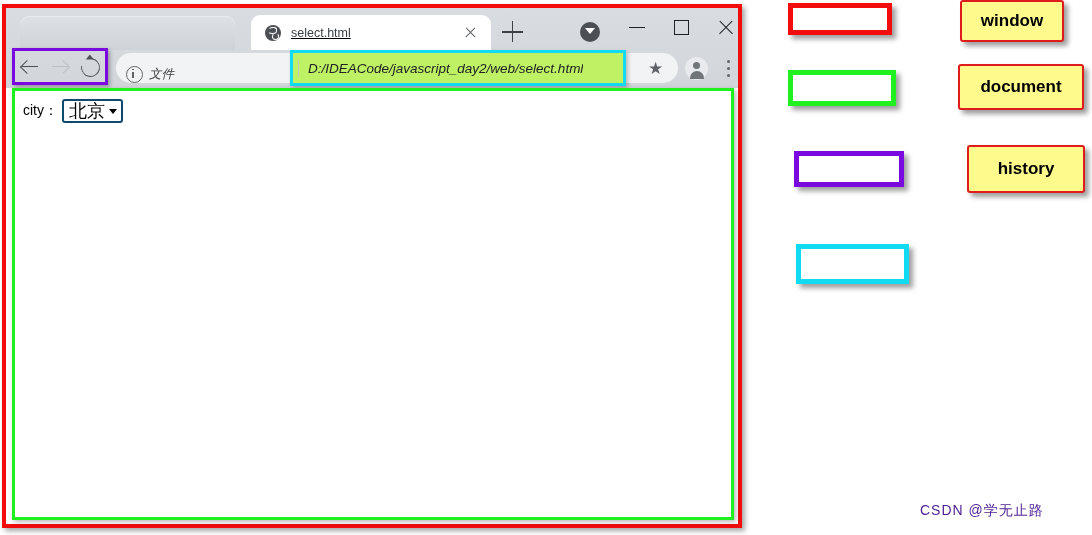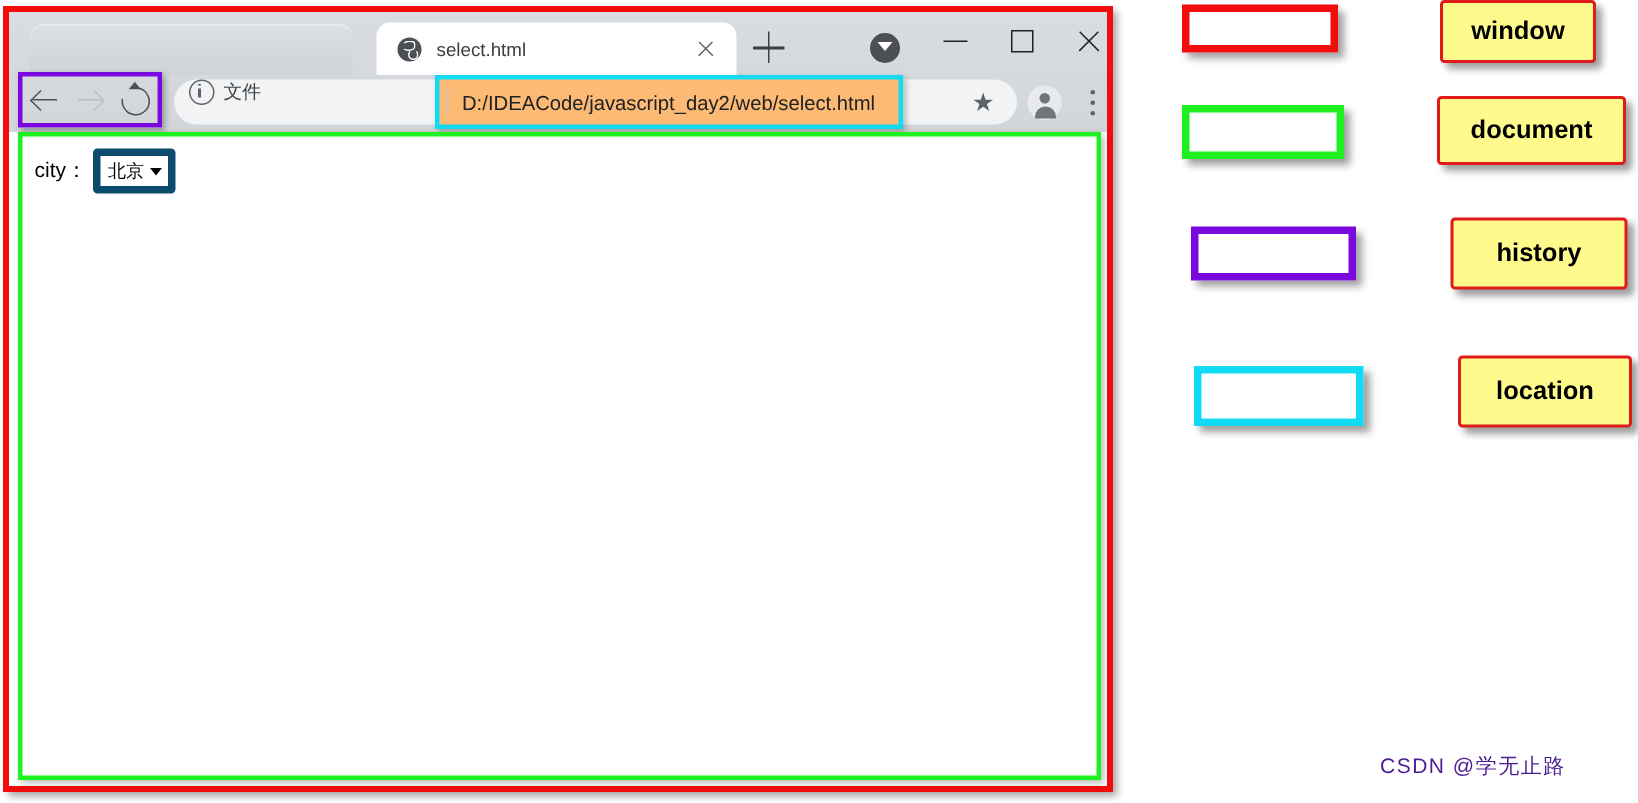--- a/index.html
+++ b/index.html
@@ -27,21 +27,21 @@
   .tab-ghost{
     position:absolute;left:14px;top:8px;width:215px;height:34px;
     background:linear-gradient(#dde0e4,#cfd3d8);
     border-top-left-radius:9px;border-top-right-radius:9px;
     box-shadow:inset 0 1px 0 #e9ecef;
   }
   .tab-active{
     position:absolute;left:245px;top:7px;width:240px;height:35px;
     background:#ffffff;
     border-top-left-radius:9px;border-top-right-radius:9px;
-    display:flex;align-items:center;
+    display:flex;align-items:center;text-decoration:underline;
   }
   .tab-favicon{
     width:16px;height:16px;margin-left:14px;flex:0 0 auto;
     border-radius:50%;
     background:#4c4f54;
     position:relative;
   }
   .tab-favicon:before{
     content:"";position:absolute;left:3px;top:2px;width:7px;height:5px;
     border:1.4px solid #ffffff;border-radius:60% 40% 50% 50%;
@@ -135,39 +135,39 @@
     border-top-color:transparent;transform:rotate(-35deg);
   }
   .reload-ic:after{
     content:"";position:absolute;left:10px;top:-3px;
     border-left:4px solid transparent;border-right:4px solid transparent;
     border-bottom:5px solid #4d5156;transform:rotate(35deg);
   }
 
   .omnibox{
     position:absolute;left:110px;top:3px;width:562px;height:30px;
-    background:#f1f3f4;border-radius:15px;display:flex;align-items:flex-start;
+    background:#f1f3f4;border-radius:15px;display:flex;align-items:flex-end;font-style:italic;
   }
   .info-ic{
     margin-left:10px;width:15px;height:15px;flex:0 0 auto;
     border:1.4px solid #5f6368;border-radius:50%;position:relative;
   }
   .info-ic:before{
     content:"";position:absolute;left:5.4px;top:2px;width:1.4px;height:1.4px;background:#5f6368;
   }
   .info-ic:after{
     content:"";position:absolute;left:5.4px;top:5px;width:1.4px;height:6px;background:#5f6368;
   }
   .scheme-label{
     margin-left:6px;font-size:12.5px;color:#3c4043;flex:0 0 auto;
   }
   .urlbox{
-    position:absolute;left:174px;top:-3px;width:312px;height:36px;
+    position:absolute;left:174px;top:-3px;width:336px;height:36px;
     border:3px solid var(--c-location,#11dbf2);
-    box-sizing:border-box;background:#fdba74;
+    box-sizing:border-box;background:#bef264;
     display:flex;align-items:center;
     box-shadow:2px 2px 4px rgba(0,0,0,.25);
   }
   .urlbox .divider{
     width:1px;height:17px;background:#c4c7ca;margin-left:5px;flex:0 0 auto;
   }
   .url-text{
     margin-left:9px;font-size:13.5px;color:#202124;white-space:nowrap;
     overflow:hidden;text-overflow:ellipsis;
   }
@@ -203,21 +203,21 @@
     position:absolute;left:6px;top:80px;width:722px;height:432px;
     border:3px solid var(--c-document,#1ff01f);
     box-sizing:border-box;background:#ffffff;
     box-shadow:2px 2px 5px rgba(0,0,0,.28);
     padding:8px 0 0 8px;
   }
   .page-row{display:flex;align-items:center;gap:4px;}
   .page-label{font-size:14px;color:#000;}
   .city-select{
     font-family:"Liberation Sans", sans-serif;
-    font-size:12px;border:5px solid #0c4a6e;border-radius:3px;
+    font-size:18px;border:2px solid #0c4a6e;border-radius:3px;
     background:#ffffff;color:#000;padding:1px 4px 1px 5px;
     display:flex;align-items:center;gap:4px;cursor:pointer;height:18px;
   }
   .city-select .caret{
     width:0;height:0;border-left:4px solid transparent;border-right:4px solid transparent;
     border-top:5px solid #000;
   }
 
   
   #legend{position:absolute;left:760px;top:0;width:332px;height:535px;}
@@ -315,16 +315,15 @@
 <div id="legend">
 
   <div class="swatch sw-window"></div>
   <div class="swatch sw-document"></div>
   <div class="swatch sw-history"></div>
   <div class="swatch sw-location"></div>
 
   <div class="pill pl-window">window</div>
   <div class="pill pl-history">history</div>
   <div class="pill pl-document">document</div>
-  <div class="pill pl-location">location</div>
 </div>
 
 <div class="watermark">CSDN @学无止路</div>
 
 </body></html>

